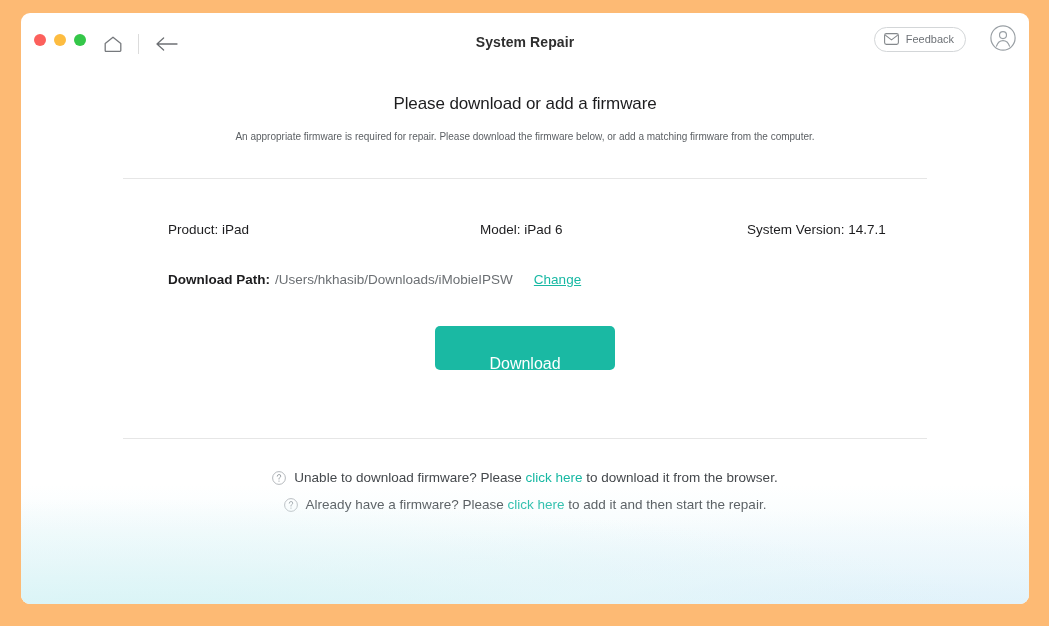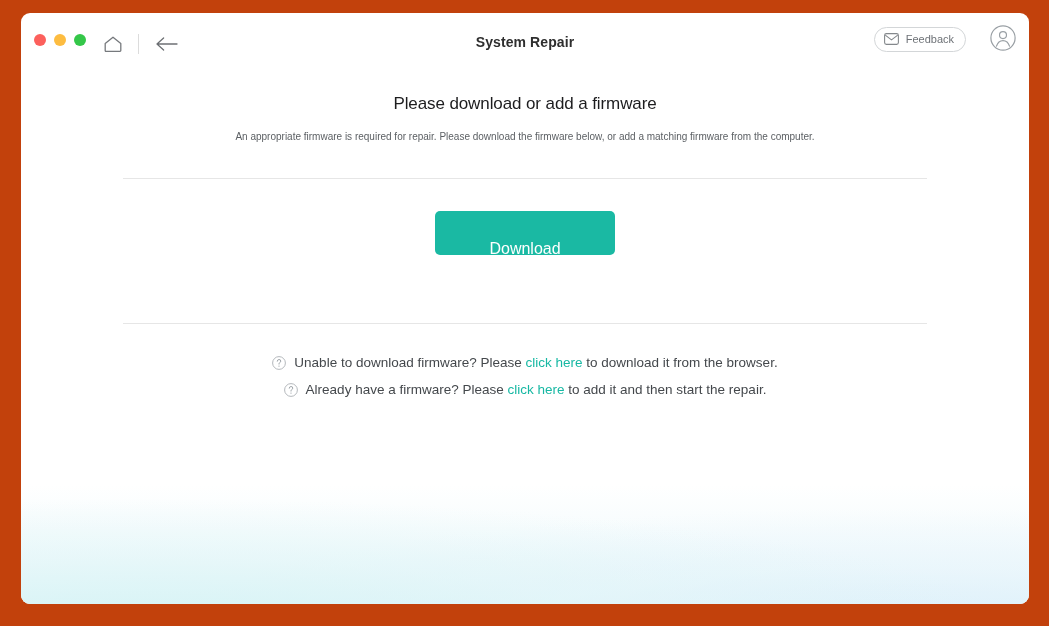--- a/index.html
+++ b/index.html
@@ -13,21 +13,21 @@
   }
   body {
     font-family: "Liberation Sans", sans-serif;
     -webkit-font-smoothing: antialiased;
   }
 
   .screen {
     position: relative;
     width: 1049px;
     height: 626px;
-    background: #c2410c;
+    background: #fdba74;
   }
 
   
   .window {
     position: absolute;
     left: 21px;
     top: 13px;
     width: 1008px;
     height: 591px;
     background: #ffffff;
@@ -335,21 +335,33 @@
       </div>
     </div>
 
     <div class="content">
 
       <h1 class="page-title">Please download or add a firmware</h1>
       <p class="page-subtitle">An appropriate firmware is required for repair. Please download the firmware below, or add a matching firmware from the computer.</p>
 
       <div class="divider divider-top"></div>
 
-
+      <div class="info-row">
+        <span class="info-item info-product">Product: iPad</span>
+        <span class="info-item info-model">Model: iPad 6</span>
+        <span class="info-item info-version">System Version: 14.7.1</span>
+      </div>
+
+      <div class="path-row">
+        <span class="path-row-inner">
+          <span class="path-label">Download Path:</span>
+          <span class="path-value">/Users/hkhasib/Downloads/iMobieIPSW</span>
+          <a href="#" class="change-link">Change</a>
+        </span>
+      </div>
 
       <div class="download-wrap">
         <button class="download-btn">Download</button>
       </div>
 
       <div class="divider divider-bottom"></div>
 
       <div class="help-block">
 
         <div class="help-line">

